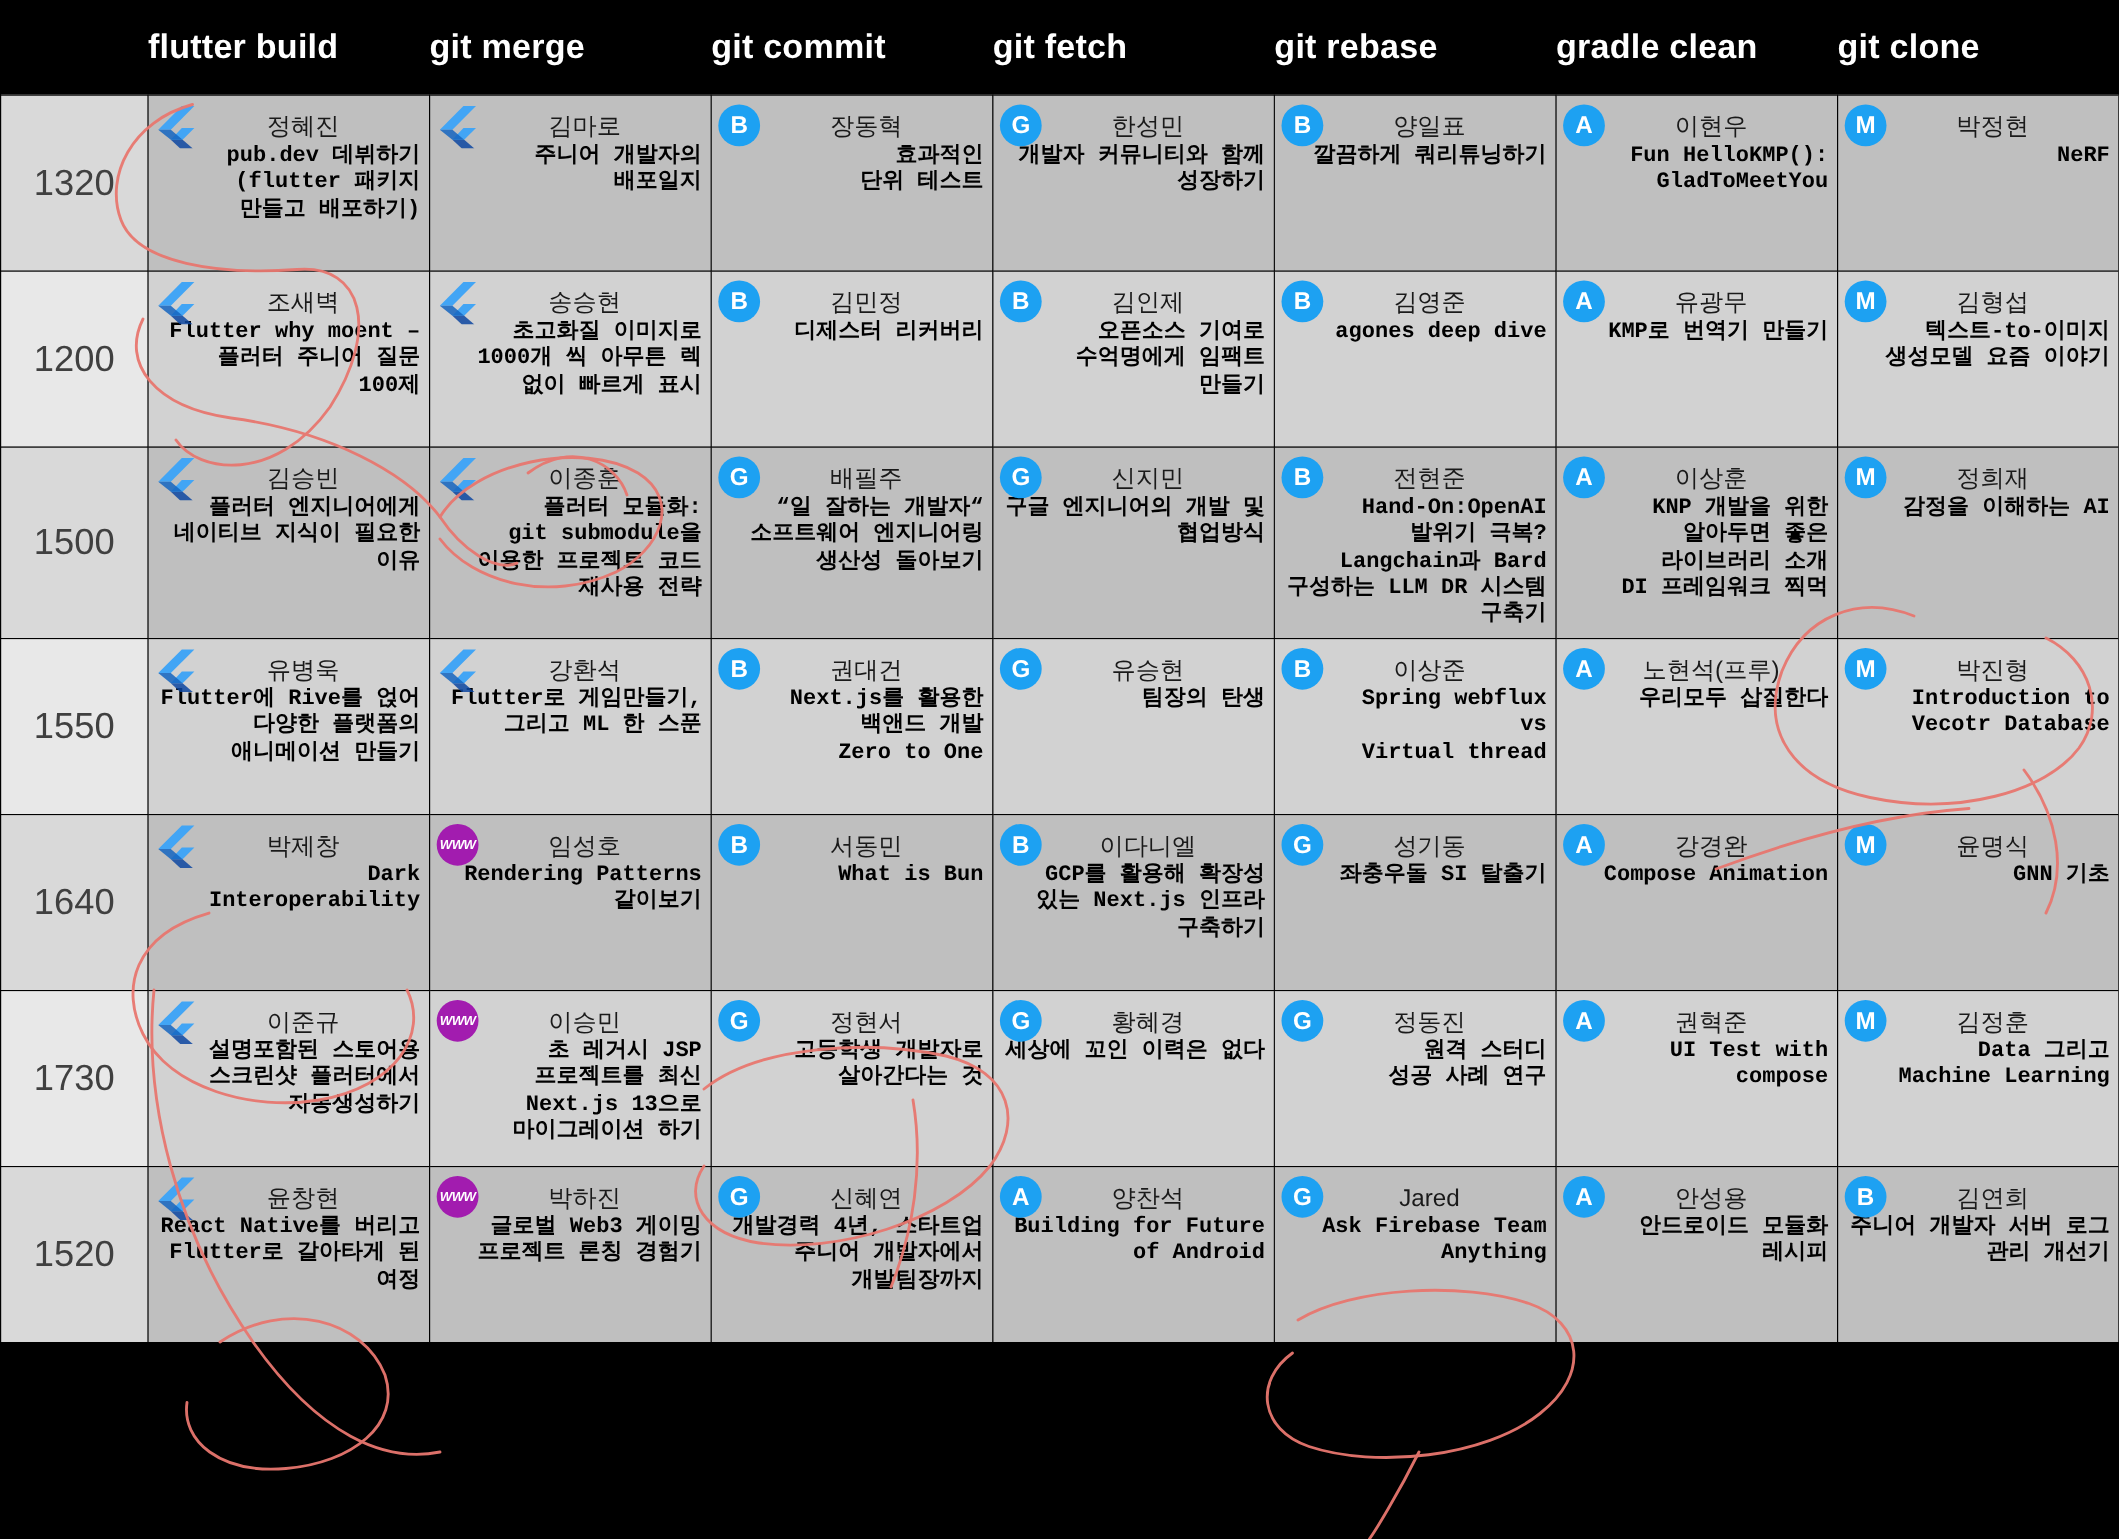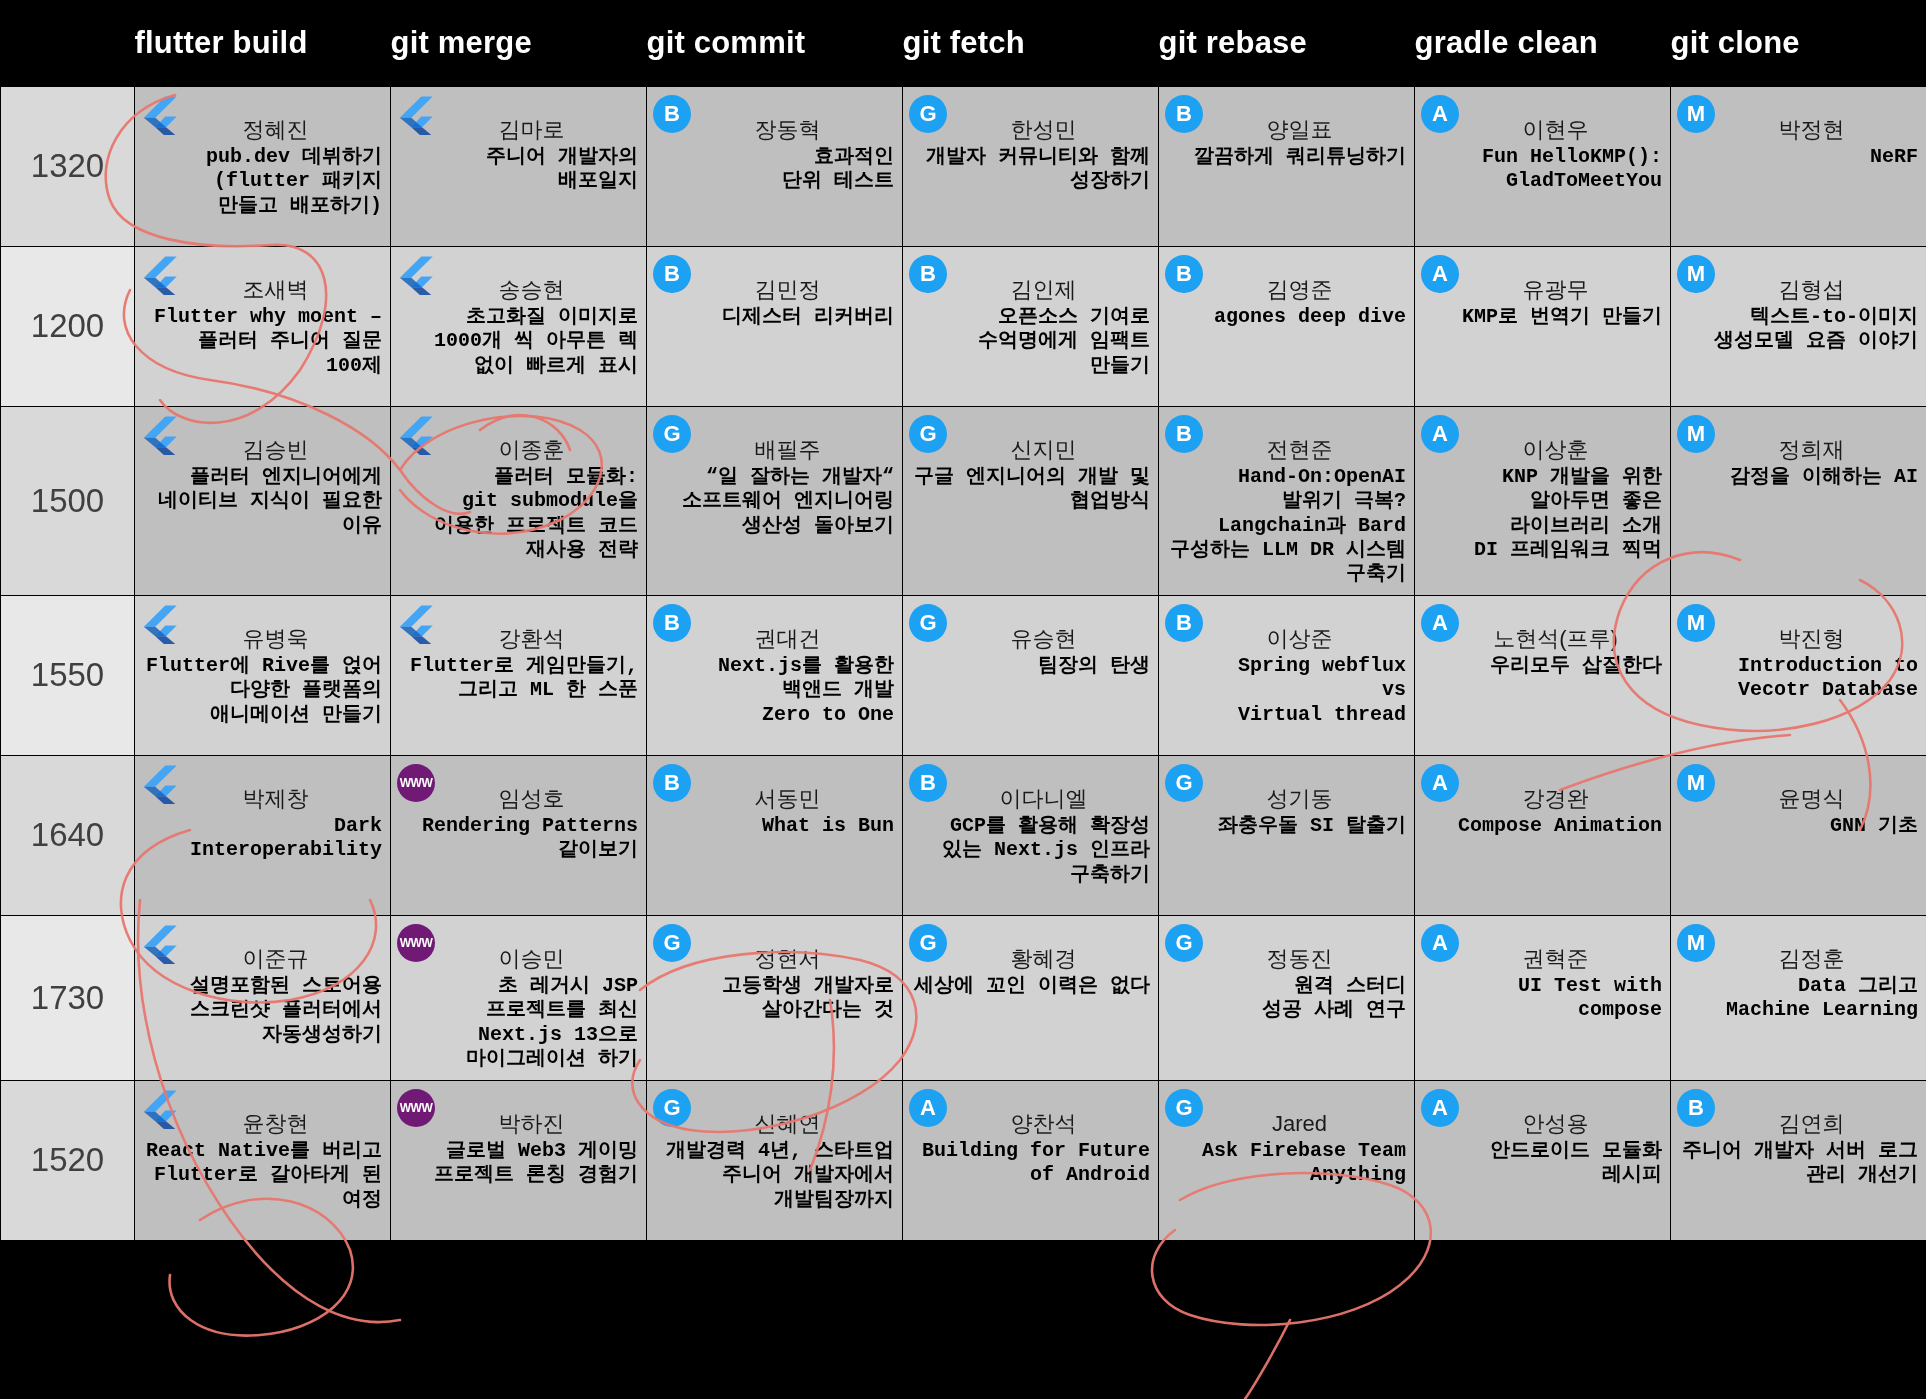--- a/index.html
+++ b/index.html
@@ -75,37 +75,38 @@
     display: flex;
     align-items: center;
     justify-content: center;
     line-height: 1;
   }
   .badge.b { background: #1da1f2; }
   .badge.g { background: #1da1f2; }
   .badge.a { background: #1da1f2; }
   .badge.m { background: #1da1f2; }
   .badge.www {
-    background: #701a75;
+    background: #a21caf;
     font-size: 12px;
     letter-spacing: -0.5px;
+    font-style: italic;
   }
   .flutter-glyph {
     position: absolute;
     left: 8px;
     top: 8px;
     width: 36px;
     height: 40px;
   }
   .speaker {
     text-align: center;
     font-size: 22px;
     color: #1a1a1a;
     line-height: 1.15;
-    margin: 20px 0 3px 0;
+    margin: 5px 0 3px 0;
     padding-left: 26px;
   }
   .title {
     text-align: right;
     font-size: 20px;
     font-weight: bold;
     color: #000;
     line-height: 1.22;
     word-break: keep-all;
     font-family: Liberation Mono, monospace;

